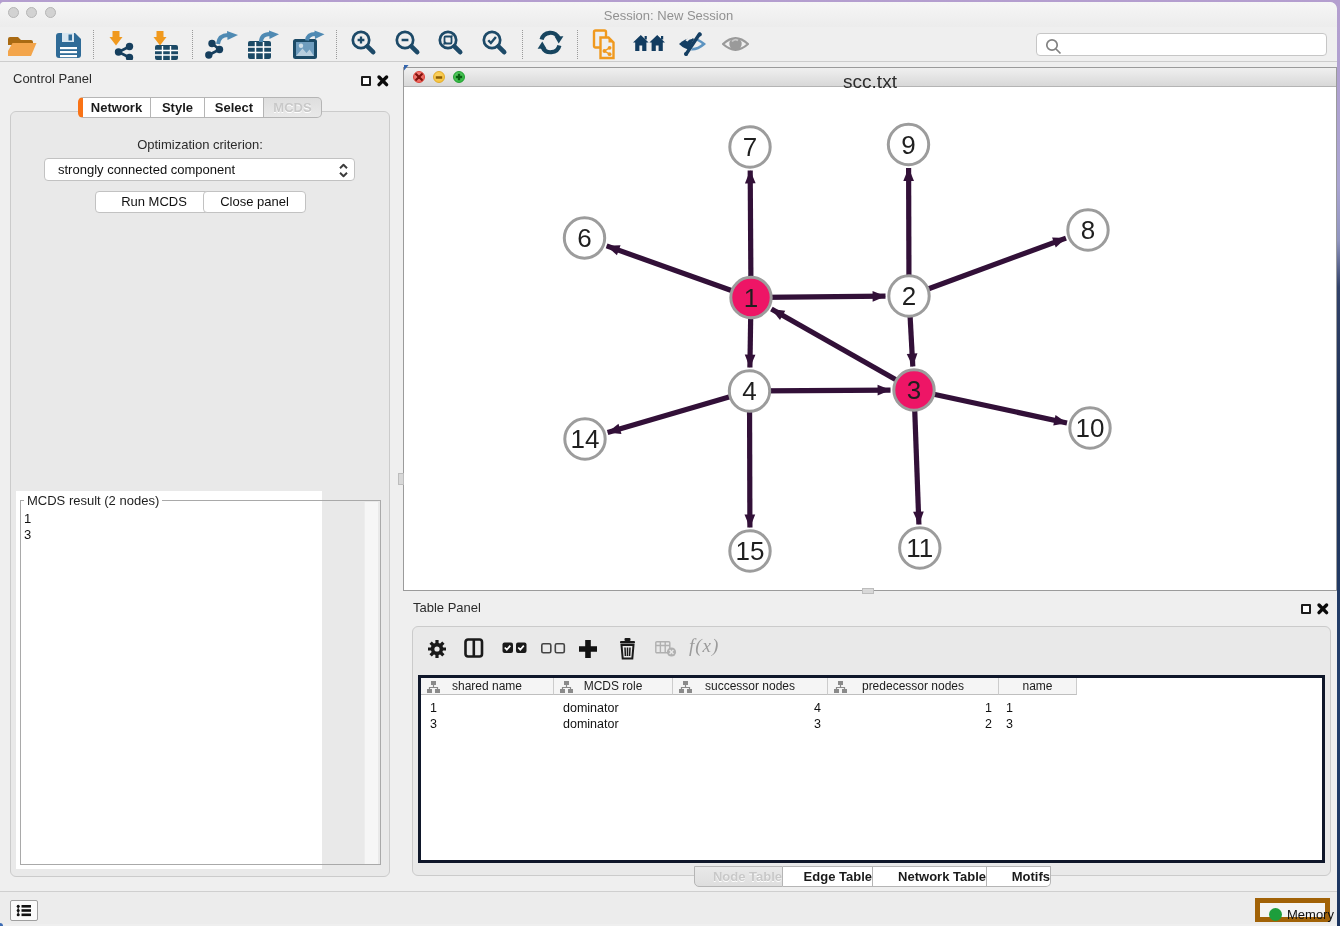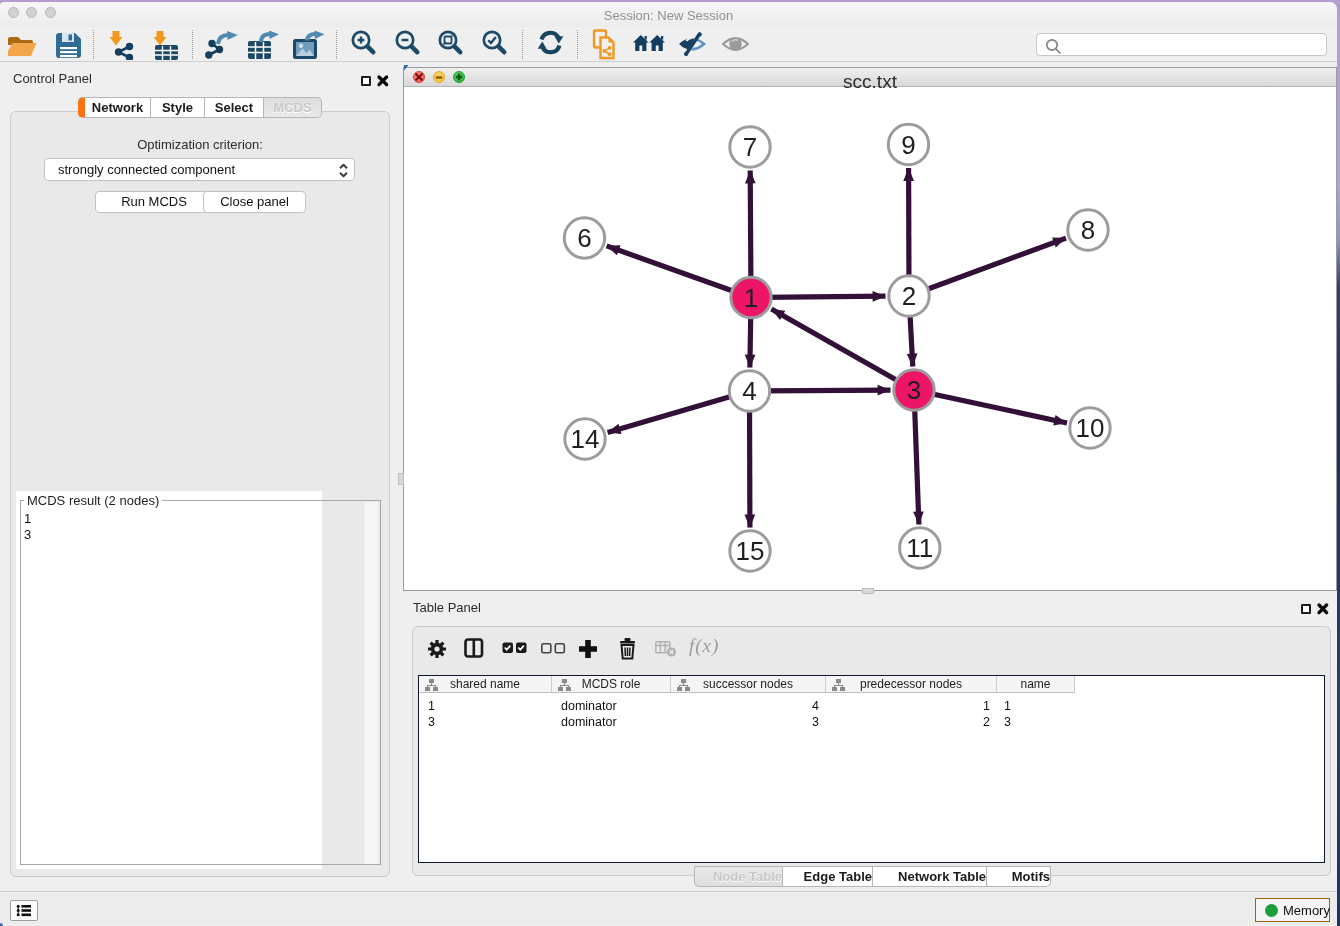--- a/index.html
+++ b/index.html
@@ -9,46 +9,46 @@
 .tl{position:absolute;top:5px;width:11px;height:11px;border-radius:50%;background:#d2d2d2;border:1px solid #b6b6b6}
 #wtitle{position:absolute;top:6px;left:0;width:1337px;text-align:center;font-size:13px;color:#919191}
 #toolbar{position:absolute;left:0;top:25px;width:1337px;height:35px;background:#efefef;border-bottom:1px solid #cdcdcd}
 .tsep{position:absolute;top:3px;height:29px;width:0;border-left:1px dotted #9a9a9a}
 #search{position:absolute;left:1036px;top:6px;width:291px;height:23px;background:#fff;border:1px solid #c6c6c6;border-radius:4px}
 
 #cp-title{position:absolute;left:13px;top:69px;font-size:13px;color:#2b2b2b}
 .floatbtn{position:absolute;width:10px;height:10px;border:2px solid #1c1c1c;border-radius:1px;background:#fff}
 .tabs{position:absolute;display:flex}
 .tab{height:21px;border:1px solid #b5b5b5;border-left:none;background:#fff;font-size:13px;font-weight:bold;color:#1a1a1a;text-align:center;line-height:19px}
-.tab.first{border-left:7px solid #f97316;border-radius:5px 0 0 5px}
+.tab.first{border-left:5px solid #f97316;border-radius:5px 0 0 5px}
 .tab.last{border-radius:0 5px 5px 0}
 .tab.sel{background:linear-gradient(#dedede,#e9e9e9);color:#c8c8c8;text-shadow:0 1px 0 #fff}
 .tabb{height:21px;border:1px solid #b5b5b5;border-left:none;background:#fff;font-size:13px;font-weight:bold;color:#1a1a1a;text-align:right;line-height:19px}
 #cp-panel{position:absolute;left:10px;top:109px;width:380px;height:766px;background:#e9e9e9;border:1px solid #cbcbcb;border-radius:6px}
 #opt-label{position:absolute;left:0;top:135px;width:400px;text-align:center;font-size:13px;color:#2b2b2b}
 #dropdown{position:absolute;left:44px;top:156px;width:311px;height:23px;background:#fff;border:1px solid #c2c2c2;border-radius:4px;font-size:13px;color:#111;line-height:21px;padding-left:13px}
 .btn{position:absolute;height:22px;background:#fff;border:1px solid #c2c2c2;border-radius:4px;font-size:13px;color:#111;text-align:center;line-height:20px}
 #mcds-white{position:absolute;left:16px;top:489px;width:306px;height:378px;background:#fff}
 #mcds-group{position:absolute;left:4px;top:9px;width:361px;height:365px;border:1px solid #a9a9a9}
 #mcds-legend{position:absolute;left:3px;top:-8px;background:#fff;padding:0 3px;font-size:13px;color:#1e1e1e}
 #mcds-sb{position:absolute;right:2px;top:1px;width:14px;height:362px;background:#f6f6f6;border-left:1px solid #ededed}
 
 #netwin{position:absolute;left:403px;top:65px;width:934px;height:524px;background:#fff;border:1px solid #9b9b9b}
 #nettitle{position:absolute;left:0;top:0;width:932px;height:19px;background:linear-gradient(#f0f0f0,#d8d8d8);border-bottom:1px solid #b4b4b4}
 .mtl{position:absolute;top:2.5px;width:12px;height:12px;border-radius:50%}
 #netname{position:absolute;top:3px;left:0;width:932px;text-align:center;font-size:19px;color:#2d2d2d}
 
 #tp-title{position:absolute;left:413px;top:598px;font-size:13px;color:#2b2b2b}
 #tp-panel{position:absolute;left:412px;top:624px;width:919px;height:250px;background:#e9e9e9;border:1px solid #cbcbcb;border-radius:6px}
-#tp-white{position:absolute;left:5px;top:48px;width:907px;height:188px;background:#fff;border:1px solid #0f172a}
+#tp-white{position:absolute;left:5px;top:48px;width:907px;height:188px;background:#fff;border:3px solid #0f172a}
 .hcell{position:absolute;top:0;height:17px;background:#f5f5f5;border-right:1px solid #ccc;border-bottom:1px solid #bfbfbf;font-size:12px;color:#1c1c1c;text-align:center;line-height:16px}
 .tcell{position:absolute;font-size:12.5px;color:#111;height:16px;line-height:16px}
 
 #statusbar{position:absolute;left:0;top:889px;width:1337px;height:33px;background:#ececec;border-top:1px solid #cfcfcf}
-#memory{position:absolute;left:1255px;top:6px;width:75px;height:24px;background:#f4f4f4;border:1px solid #a16207;font-size:13px;color:#111}
+#memory{position:absolute;left:1255px;top:6px;width:75px;height:24px;background:#f4f4f4;border:5px solid #a16207;font-size:13px;color:#111}
 #listbtn{position:absolute;left:10px;top:8px;width:28px;height:21px;background:#fafafa;border:1px solid #9f9f9f;border-radius:2px}
 .grip{position:absolute;background:#d8d8d8;border:1px solid #bdbdbd}
 </style></head><body>
 <div id="app">
   <div id="titlebar">
     <div class="tl" style="left:8px"></div>
     <div class="tl" style="left:26px"></div>
     <div class="tl" style="left:45px"></div>
     <div id="wtitle">Session: New Session</div>
   </div>

